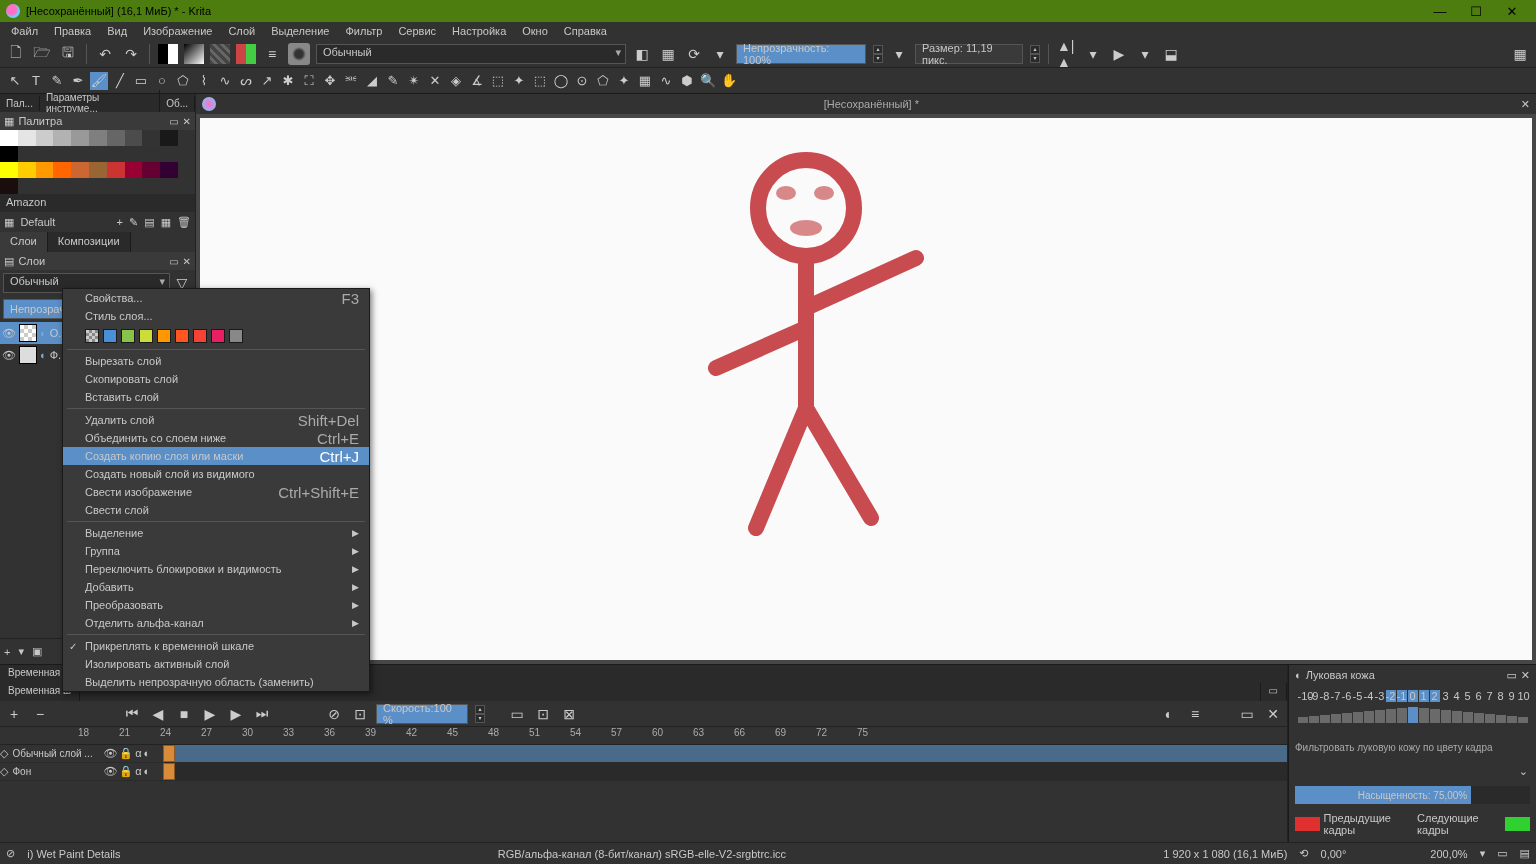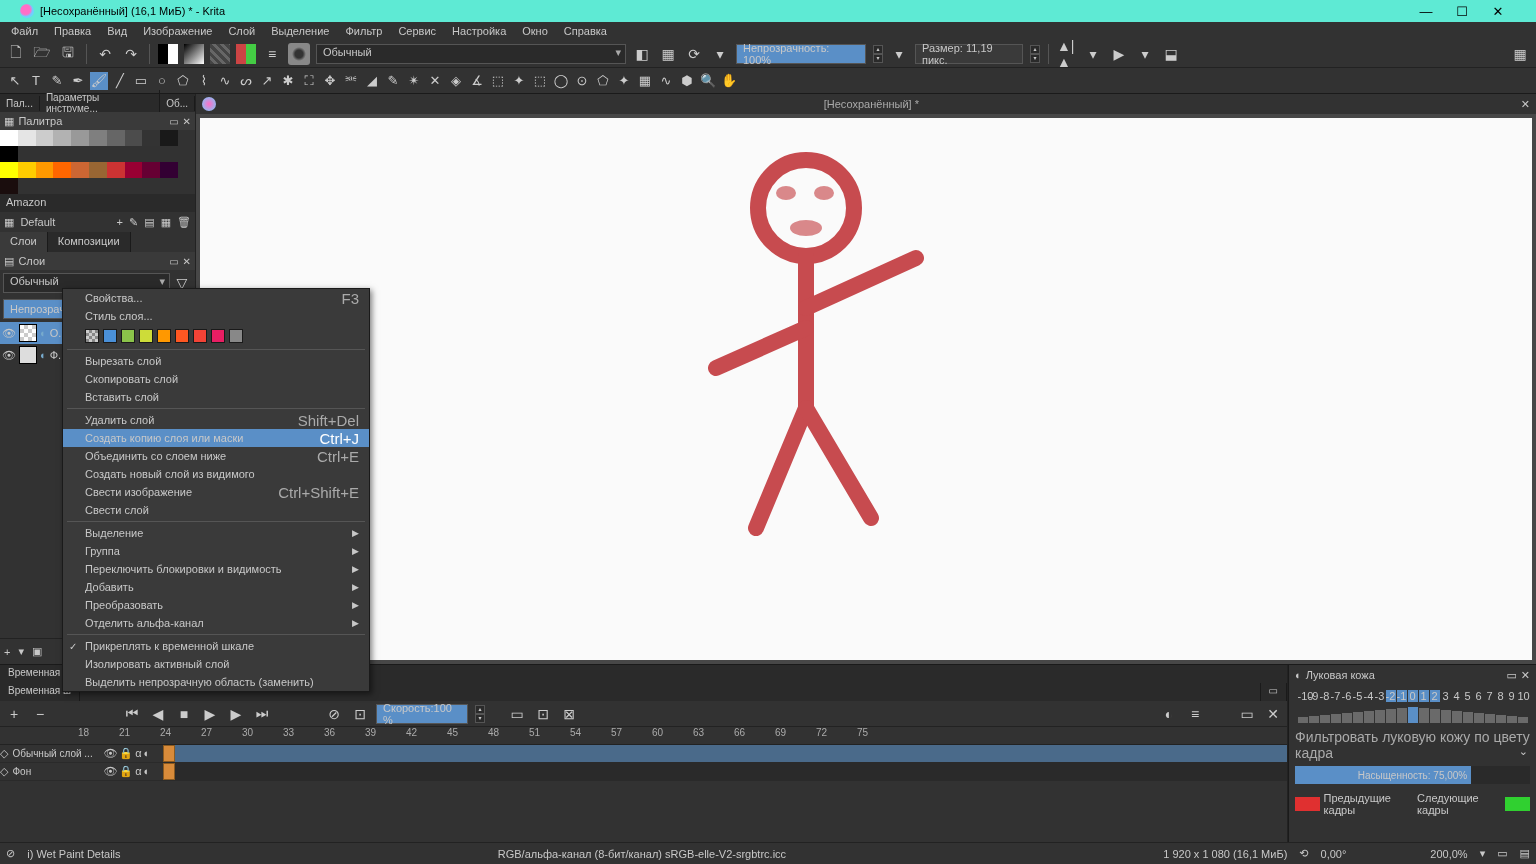--- a/index.html
+++ b/index.html
@@ -1,17 +1,17 @@
 <!DOCTYPE html>
 <html><head>
 <meta charset="utf-8">
 <style>
 *{margin:0;padding:0;box-sizing:border-box;font-family:"Segoe UI",Tahoma,sans-serif;font-size:11px;color:#c8c8c8;user-select:none}
 body{background:#323232;width:1536px;height:864px;overflow:hidden;position:relative}
-.titlebar{height:22px;background:#5eead4;display:flex;align-items:center;padding:0 20px;color:#000}
+.titlebar{height:22px;background:#4d7c0f;display:flex;align-items:center;padding:0 6px;color:#000}
 .titlebar .logo{width:14px;height:14px;background:radial-gradient(circle at 40% 40%,#ff6ec7 0 40%,#6ecfff 60%);border-radius:50%;margin-right:6px}
 .titlebar .title{flex:1;color:#000}
 .titlebar .winbtn{width:36px;text-align:center;color:#000;font-size:13px}
 .menubar{height:18px;background:#323232;display:flex;align-items:center;padding:0 4px;gap:2px}
 .menubar span{padding:1px 7px;cursor:default}
 .toolbar1{height:28px;background:#323232;border-bottom:1px solid #222;display:flex;align-items:center;padding:0 6px;gap:6px}
 .tb-icon{width:20px;height:20px;display:flex;align-items:center;justify-content:center;font-size:14px;color:#ccc}
 .tb-sep{width:1px;height:20px;background:#555;margin:0 2px}
 .swatch-pair{display:flex}
 .swatch-pair div{width:10px;height:20px}
@@ -68,21 +68,21 @@
 .tl-track .icons{width:60px;display:flex;gap:2px;font-size:10px}
 .tl-track .frames{flex:1;height:100%;position:relative;background:#2a2a2a}
 .kf{position:absolute;top:0;bottom:0;background:#d88b3a;border:1px solid #8a5a20}
 .tl-right{width:248px;display:flex;flex-direction:column;border-left:1px solid #1a1a1a}
 .onion-head{height:20px;display:flex;align-items:center;padding:0 6px;gap:4px}
 .onion-nums{height:22px;display:flex;align-items:center;justify-content:center;gap:1px;font-size:9px}
 .onion-nums span{width:10px;text-align:center}
 .onion-bars{height:16px;display:flex;align-items:flex-end;justify-content:center;gap:1px}
 .onion-bars div{width:10px;background:#6a6a6a}
 .onion-bars div.cur{background:#5a8fc7}
-.onion-filter{height:18px;padding:6px 6px;font-size:14px;color:#aaa}
+.onion-filter{height:18px;padding:19px 6px;font-size:10px;color:#aaa}
 .arrow-down{text-align:right;padding:4px 8px;font-size:11px}
 .sat-slider{height:18px;background:#2a2a2a;margin:4px 6px;position:relative;display:flex;align-items:center;justify-content:center}
 .sat-slider .fill{position:absolute;left:0;top:0;bottom:0;width:75%;background:#5a8fc7}
 .sat-slider span{position:relative;z-index:1;font-size:10px}
 .frame-colors{display:flex;align-items:center;gap:4px;padding:4px 6px;font-size:10px}
 .frame-colors .red{width:28px;height:14px;background:#e03030}
 .frame-colors .grn{width:28px;height:14px;background:#30d030}
 .statusbar{height:22px;background:#323232;border-top:1px solid #222;display:flex;align-items:center;padding:0 6px;gap:12px}
 .statusbar .sp{flex:1}
 .ctx-menu{position:absolute;left:62px;top:288px;width:308px;background:#3a3a3a;border:1px solid #1a1a1a;box-shadow:2px 2px 6px rgba(0,0,0,.5);z-index:100}
@@ -533,29 +533,29 @@
       <span>Скопировать слой</span>
     </div>
     <div class="ctx-item">
       <span>Вставить слой</span>
     </div>
     <div class="ctx-sep"></div>
     <div class="ctx-item">
       <span>Удалить слой</span>
       <span class="sc">Shift+Del</span>
     </div>
+    <div class="ctx-item">
+      <span>Объединить со слоем ниже</span>
+      <span class="sc">Ctrl+E</span>
+    </div>
     <div class="ctx-item hl">
       <span>Создать копию слоя или маски</span>
       <span class="sc">Ctrl+J</span>
     </div>
     <div class="ctx-item">
-      <span>Объединить со слоем ниже</span>
-      <span class="sc">Ctrl+E</span>
-    </div>
-    <div class="ctx-item">
       <span>Создать новый слой из видимого</span>
     </div>
     <div class="ctx-item">
       <span>Свести изображение</span>
       <span class="sc">Ctrl+Shift+E</span>
     </div>
     <div class="ctx-item">
       <span>Свести слой</span>
     </div>
     <div class="ctx-sep"></div>

